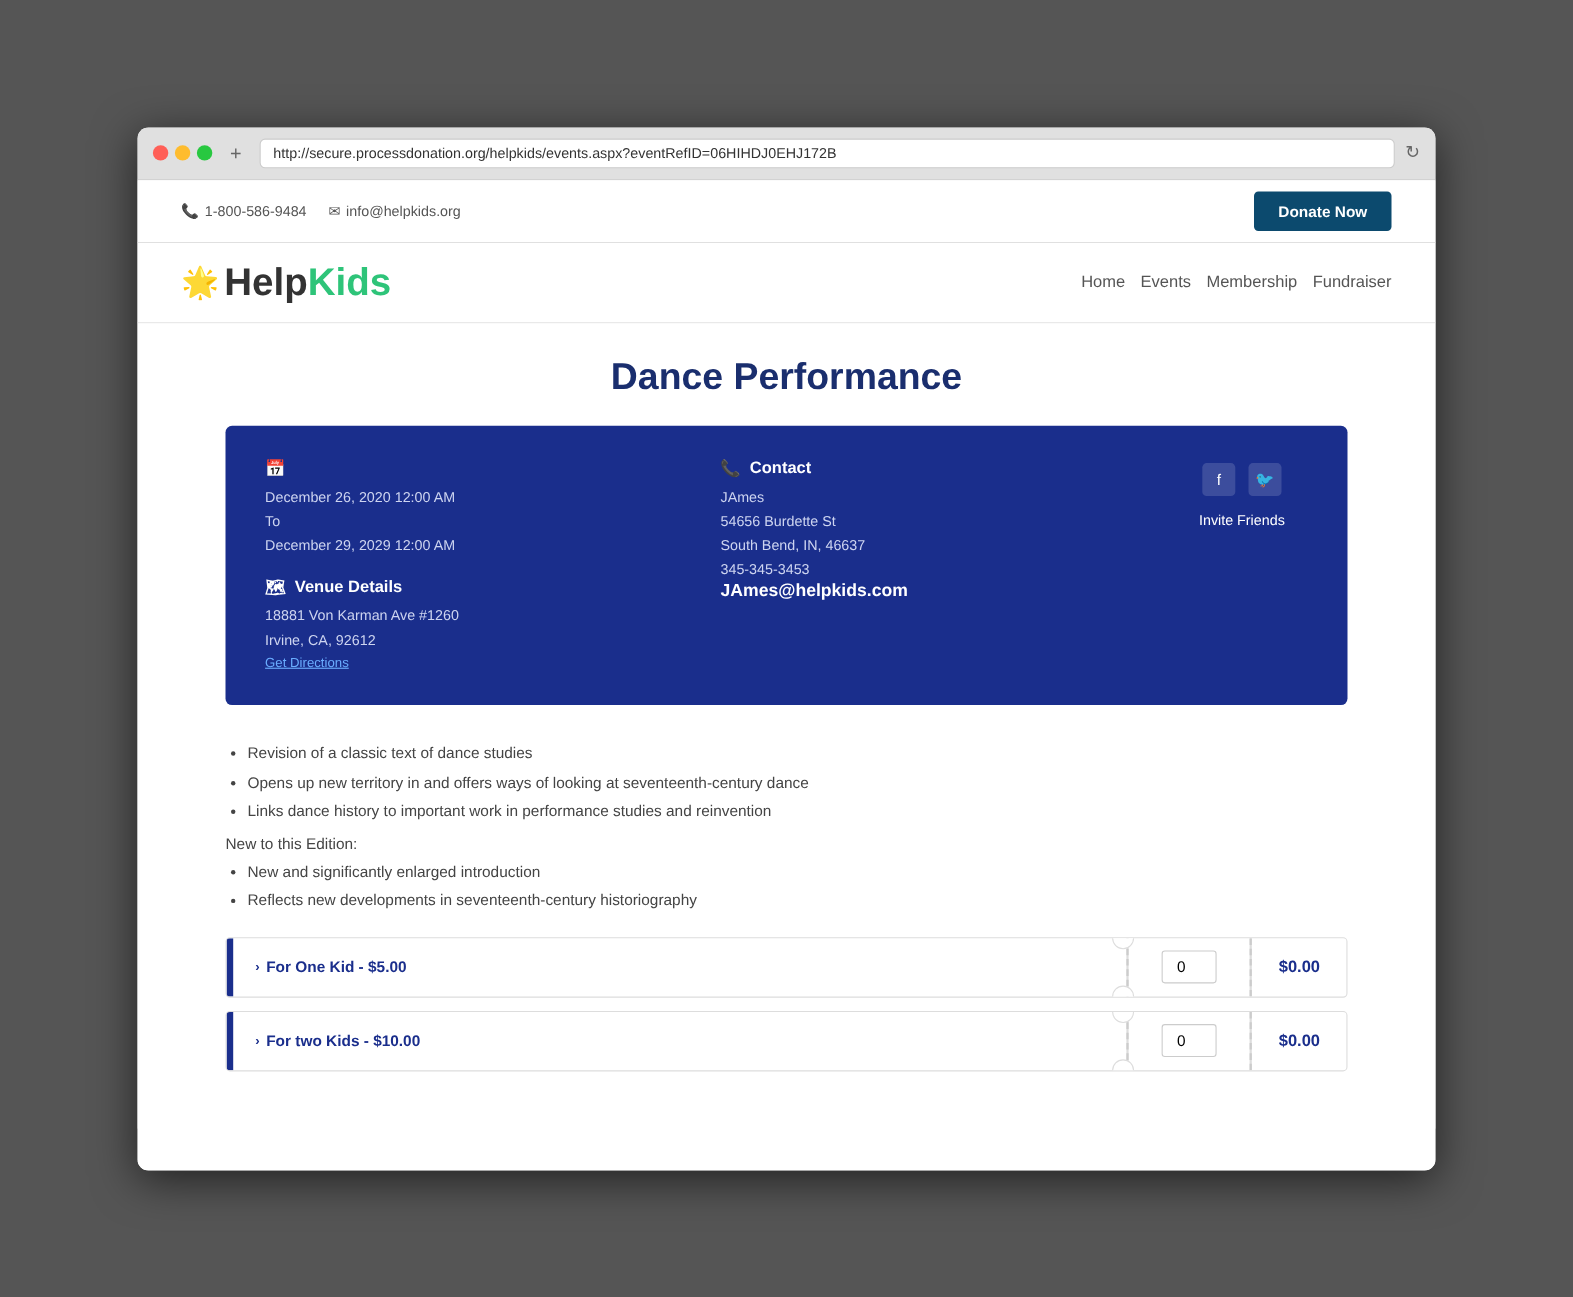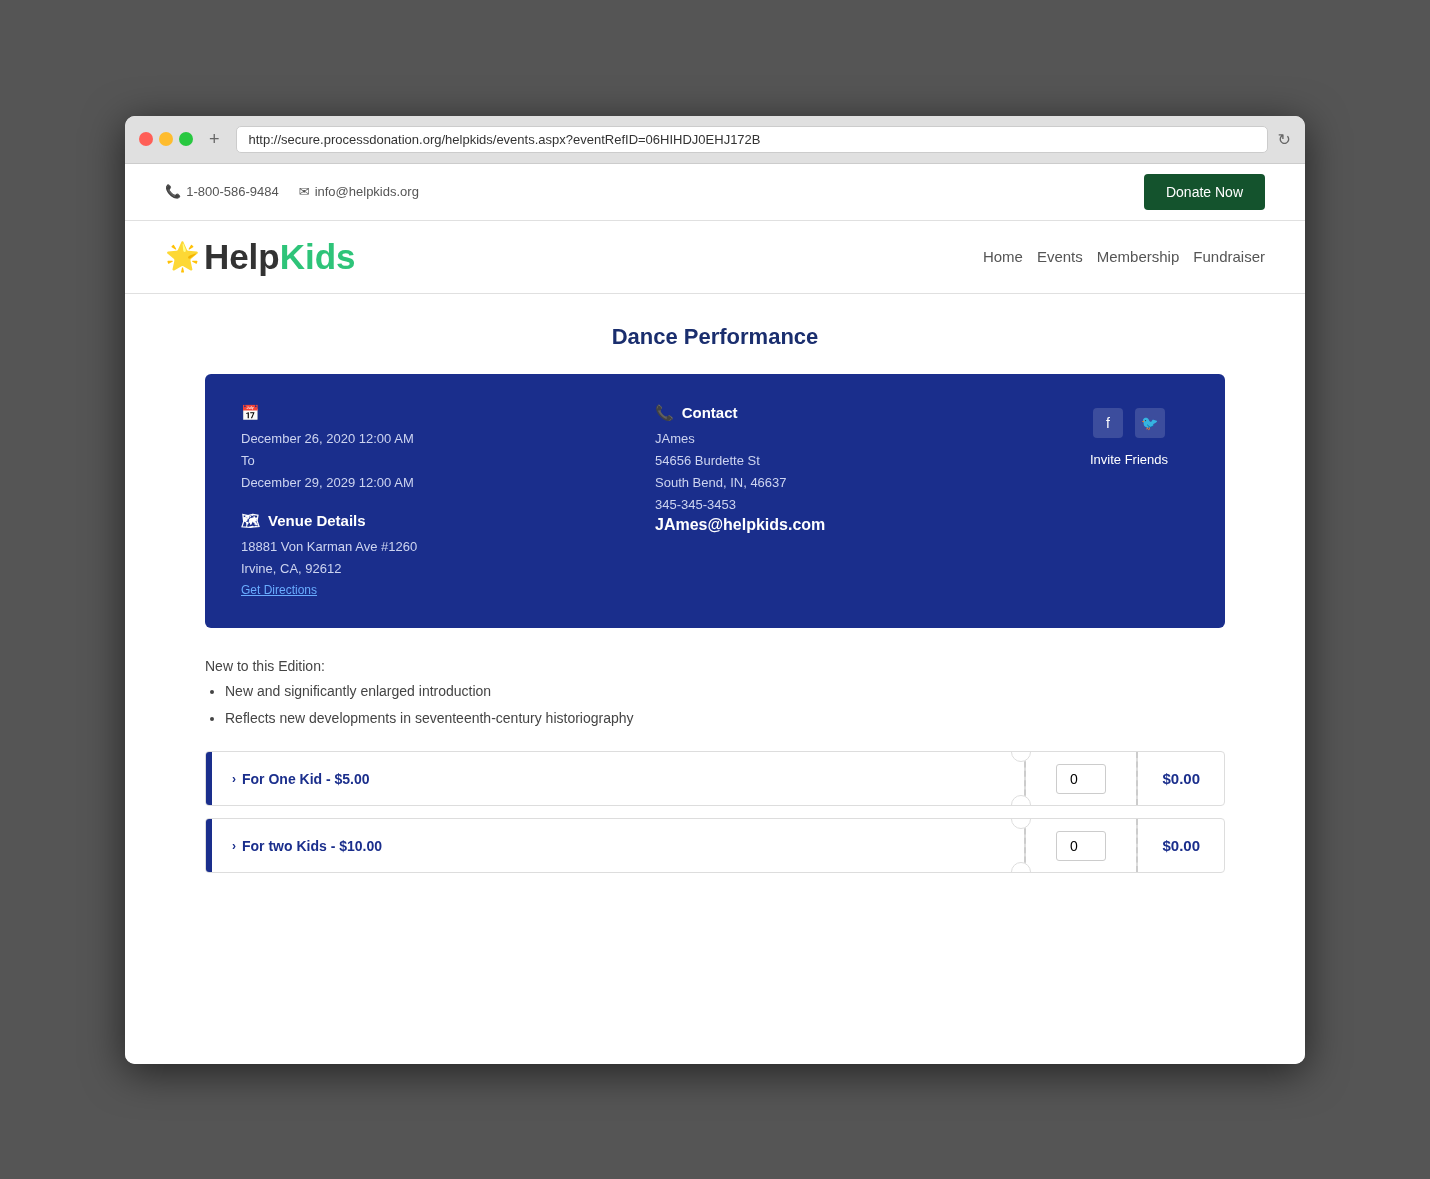--- a/index.html
+++ b/index.html
@@ -67,27 +67,27 @@
       background: white;
       border-bottom: 1px solid #e0e0e0;
       padding: 10px 40px;
       display: flex;
       align-items: center;
       justify-content: space-between;
     }
     .top-bar-left { display: flex; gap: 20px; align-items: center; font-size: 13px; color: #555; }
     .top-bar-contact { display: flex; align-items: center; gap: 5px; }
     .donate-now-btn {
-      background: #14532d;
+      background: #0c4a6e;
       color: white;
       border: none;
       border-radius: 4px;
       padding: 10px 22px;
       font-size: 14px;
-      font-weight: normal;
+      font-weight: bold;
       cursor: pointer;
     }
 
     
     .nav-bar {
       background: white;
       border-bottom: 1px solid #e0e0e0;
       padding: 16px 40px;
       display: flex;
       align-items: center;
@@ -105,21 +105,21 @@
     .nav-link { font-size: 15px; color: #555; text-decoration: none; cursor: pointer; }
 
     
     .main-content {
       padding: 30px 80px 40px;
       background: white;
     }
 
     .event-title {
       text-align: center;
-      font-size: 22px;
+      font-size: 34px;
       font-weight: bold;
       color: #1a2e6e;
       margin-bottom: 24px;
     }
 
     
     .info-card {
       background: #1a2e8c;
       border-radius: 6px;
       padding: 30px 36px;
@@ -341,20 +341,25 @@
           <div class="social-icons">
             <div class="social-icon">f</div>
             <div class="social-icon">🐦</div>
           </div>
           <div class="invite-friends">Invite Friends</div>
         </div>
 
       </div>
 
       <div class="event-description">
+        <ul>
+          <li>Revision of a classic text of dance studies</li>
+          <li>Opens up new territory in and offers ways of looking at seventeenth-century dance</li>
+          <li>Links dance history to important work in performance studies and reinvention</li>
+        </ul>
         <p class="edition-label">New to this Edition:</p>
         <ul>
           <li>New and significantly enlarged introduction</li>
           <li>Reflects new developments in seventeenth-century historiography</li>
         </ul>
       </div>
 
       <div class="ticket-row">
         <div class="ticket-left-accent"></div>
         <div class="ticket-label">

